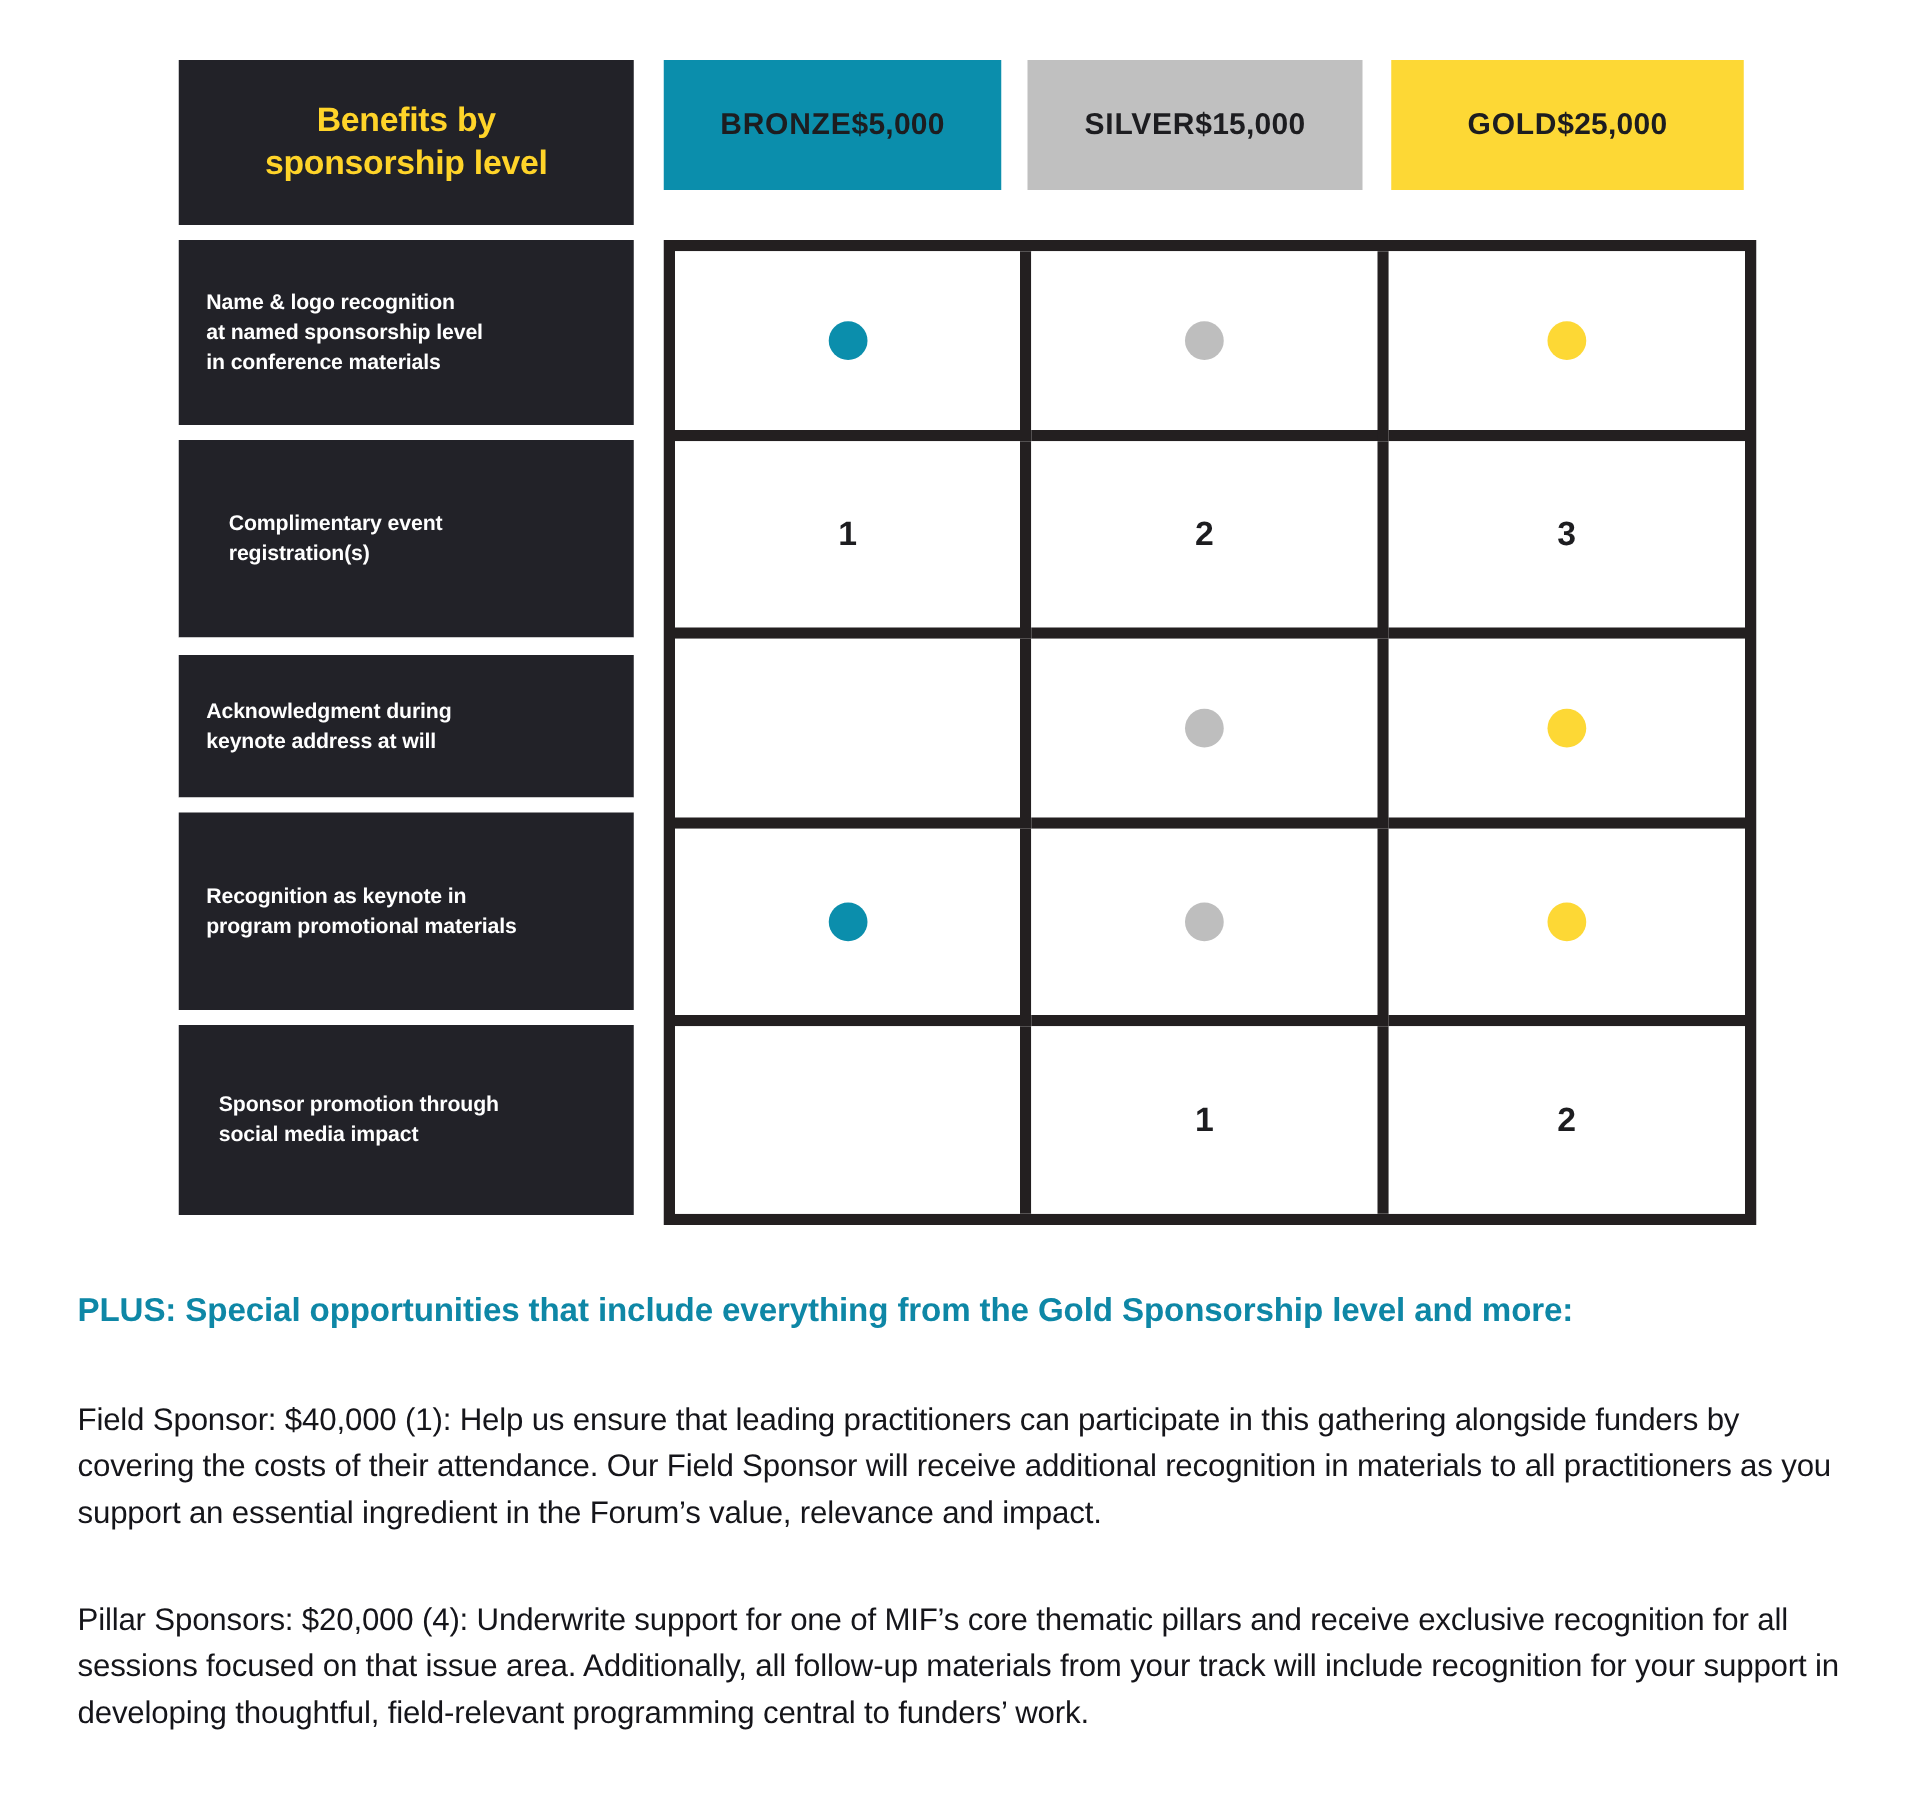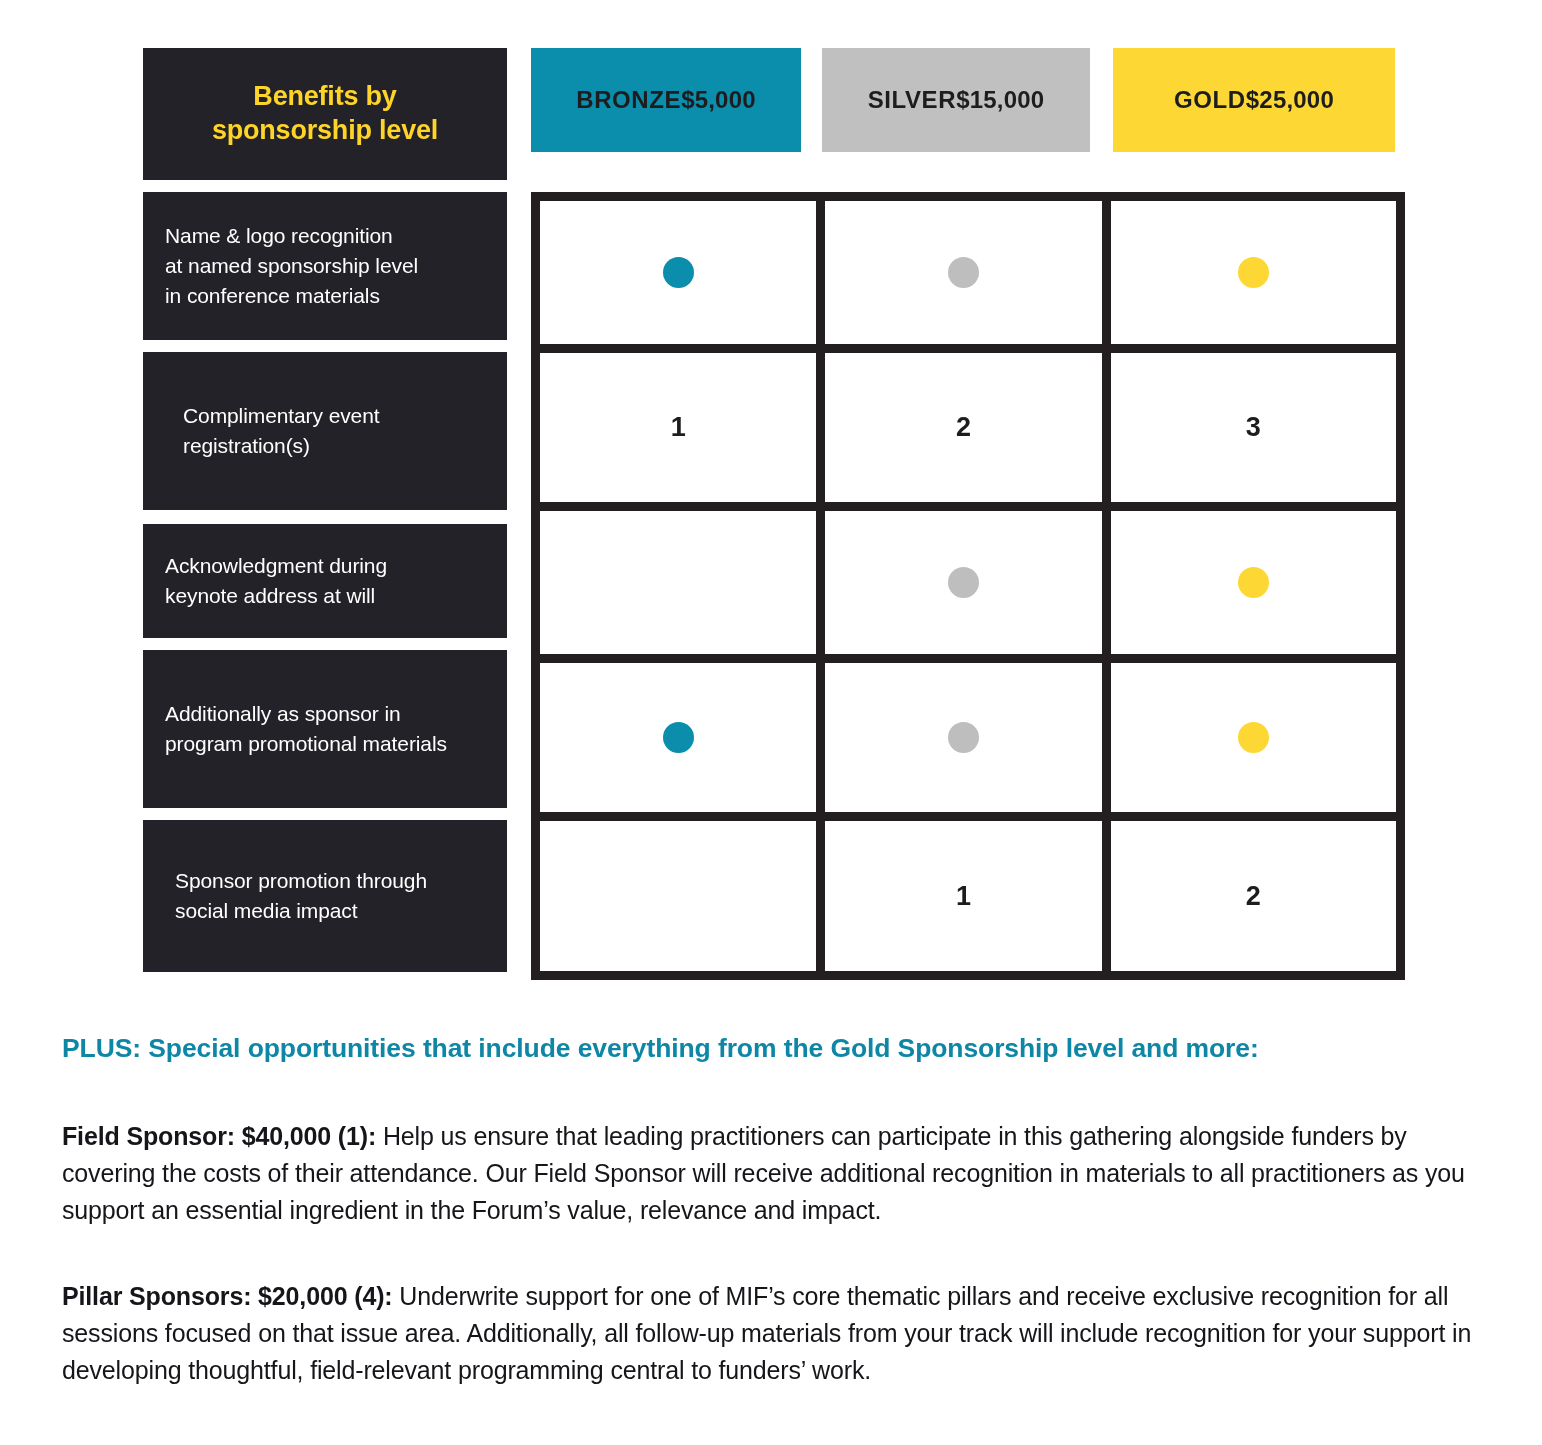--- a/index.html
+++ b/index.html
@@ -26,22 +26,22 @@
     align-items: center;
     text-align: center;
     color: #FFD429;
     font-size: 27px;
     font-weight: bold;
     line-height: 1.25;
     letter-spacing: -0.2px;
   }
   .left-gap { height: 12px; background: #ffffff; }
   .left-benefit {
-    font-size: 21px;
-    font-weight: normal;
+    font-size: 17px;
+    font-weight: bold;
     line-height: 1.42;
     letter-spacing: -0.1px;
   }
   .left-benefit.r0 { height: 148px; }
   .left-benefit.r1 { height: 158px; padding-left: 40px; }
   .left-benefit.r2 { height: 114px; }
   .left-benefit.r3 { height: 158px; }
   .left-benefit.r4 { height: 152px; padding-left: 32px; }
   .left-gap.g2 { height: 14px; }
 
@@ -95,21 +95,21 @@
   .plus-heading {
     position: absolute; left: 62px; top: 1033px; width: 1420px;
     color: #0E87A6; font-size: 26.5px; font-weight: bold;
     letter-spacing: -0.1px;
   }
   .para {
     position: absolute; left: 62px; width: 1428px;
     color: #15151a; font-size: 25px; line-height: 1.47;
     letter-spacing: -0.15px;
   }
-  .para .lead { font-weight: bold; }
+  .para .lead { font-weight: normal; }
   #para-field  { top: 1118px; }
   #para-pillar { top: 1278px; }
 </style>
 </head>
 <body>
 
 <div id="page">
 
   <div class="leftcol">
     <div class="left-cell left-title">
@@ -131,21 +131,21 @@
     </div>
     <div class="left-gap g2"></div>
 
     <div class="left-cell left-benefit r2">
       <div>Acknowledgment during</div>
       <div>keynote address at will</div>
     </div>
     <div class="left-gap"></div>
 
     <div class="left-cell left-benefit r3">
-      <div>Additionally as sponsor in</div>
+      <div>Recognition as keynote in</div>
       <div>program promotional materials</div>
     </div>
     <div class="left-gap"></div>
 
     <div class="left-cell left-benefit r4">
       <div>Sponsor promotion through</div>
       <div>social media impact</div>
     </div>
   </div>
 

